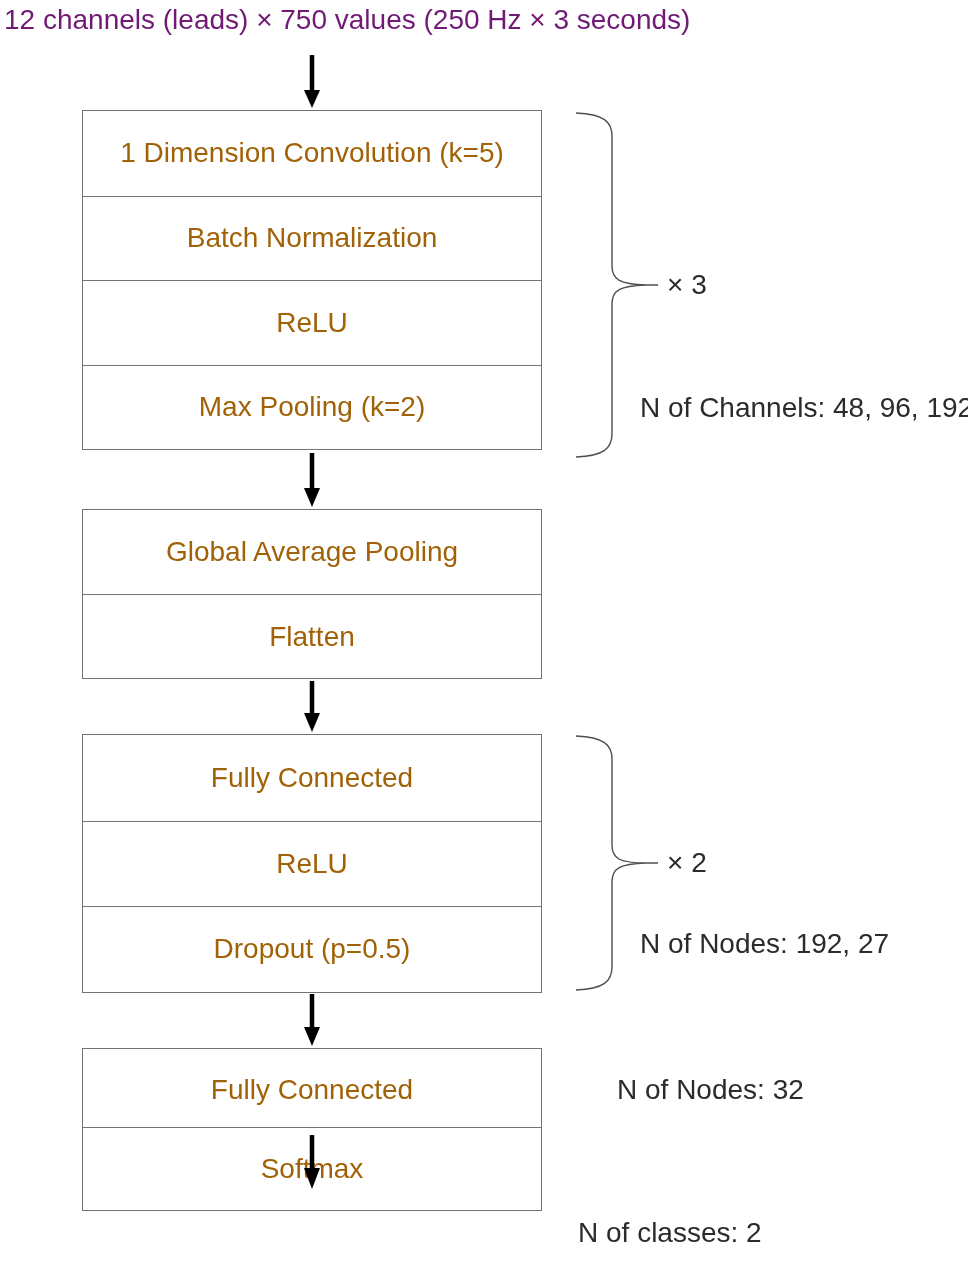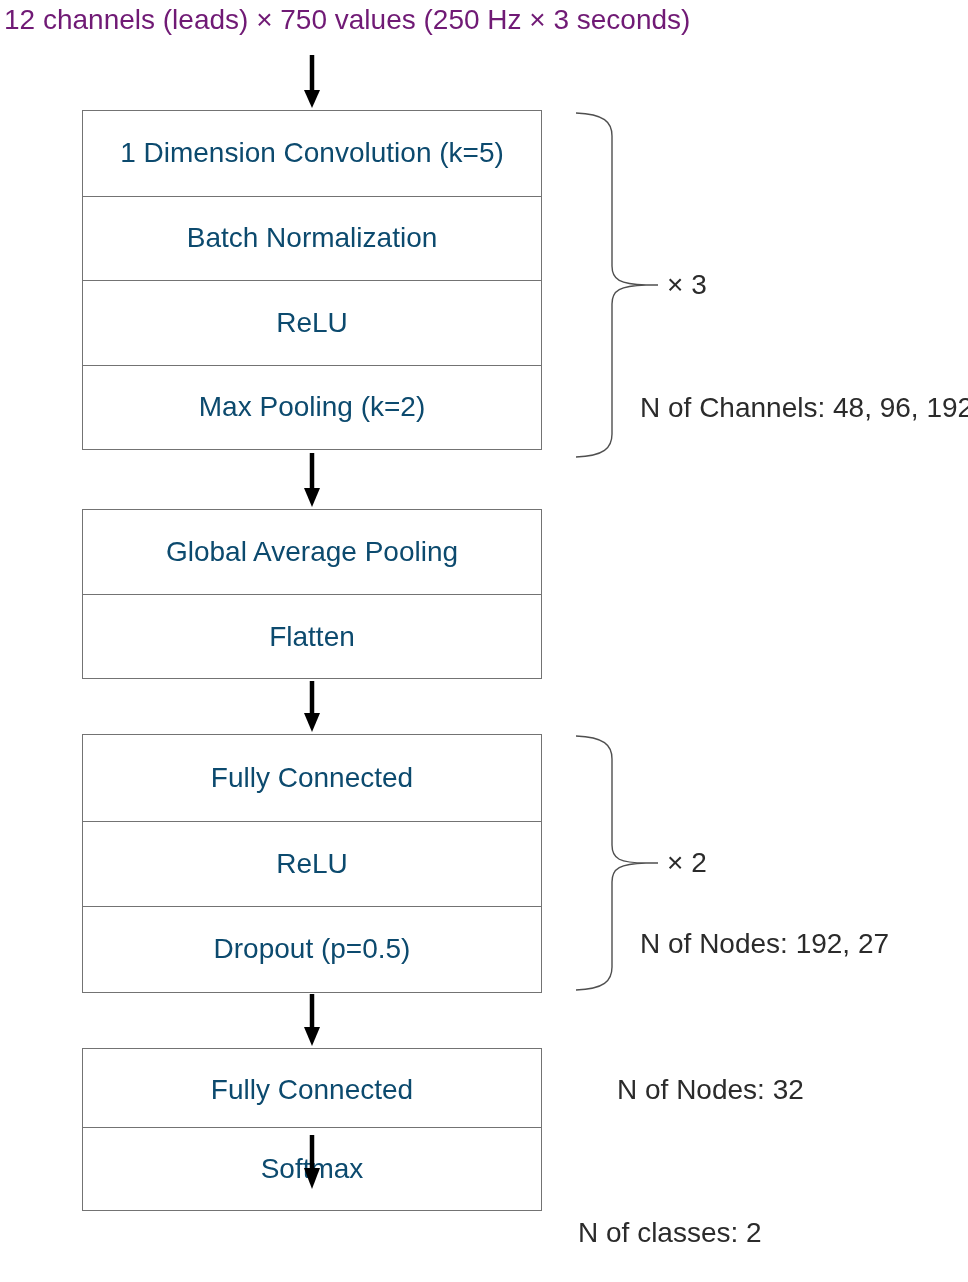--- a/index.html
+++ b/index.html
@@ -27,21 +27,21 @@
     width: 460px;
     border: 1.5px solid #737373;
     box-sizing: border-box;
     background: #ffffff;
   }
   .row {
     display: flex;
     align-items: center;
     justify-content: center;
     font-size: 28px;
-    color: #0c4a6e;
+    color: #a16207;
     box-sizing: border-box;
     white-space: nowrap;
   }
   .row + .row { border-top: 1.5px solid #737373; }
   .g1 .row { height: 84.5px; }
   .g2 .row { height: 84px; }
   .g3 .row { height: 85.5px; }
   .g4 .row { height: 82px; }
   .g5 .row { height: 82px; }
   .overlay {

